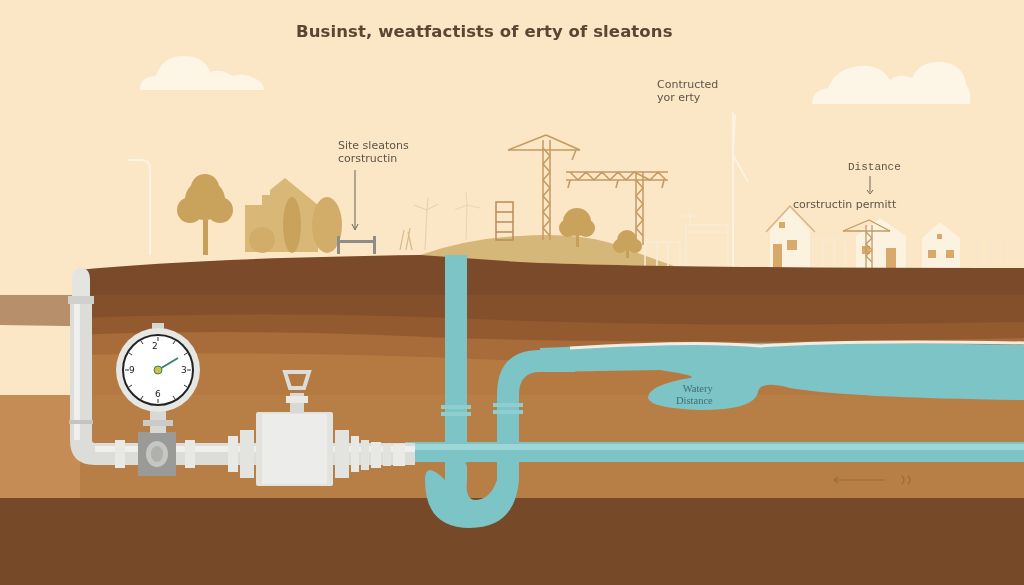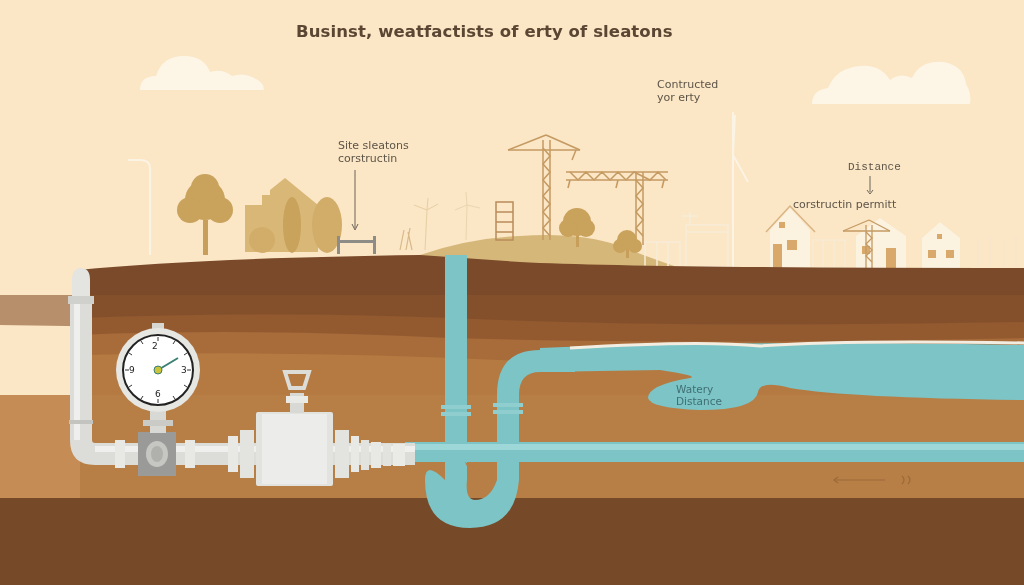--- a/index.html
+++ b/index.html
@@ -1,21 +1,21 @@
 <!DOCTYPE html>
 <html><head>
 <meta charset="utf-8">
 <style>
   html, body { margin: 0; padding: 0; }
   body { width: 1024px; height: 585px; overflow: hidden; background: #fbe6c6; font-family: "Liberation Sans", sans-serif; }
   .scene { position: relative; width: 1024px; height: 585px; overflow: hidden; }
   svg.art { position: absolute; left: 0; top: 0; }
   .lbl { position: absolute; color: #5d5548; font-size: 11px; line-height: 13px; font-family: "DejaVu Sans", sans-serif; }
   .title { position: absolute; left: 296px; top: 22px; font-size: 16.5px; font-weight: bold; color: #5a4632; font-family: "DejaVu Sans", sans-serif; letter-spacing: 0.1px; white-space: nowrap; }
-  .water-lbl { color: #3f6f74; font-size: 10.5px; line-height: 12px; text-align: left; }
+  .water-lbl { color: #3f6f74; font-size: 10.5px; line-height: 12px; text-align: right; font-family: Liberation Serif, serif; }
 </style>
 </head>
 <body>
 
 <div class="scene">
   <svg class="art" width="1024" height="585" viewBox="0 0 1024 585">
 
     <rect x="0" y="0" width="1024" height="585" fill="#fbe6c6"></rect>
 
     <g fill="#fdf6e6">

